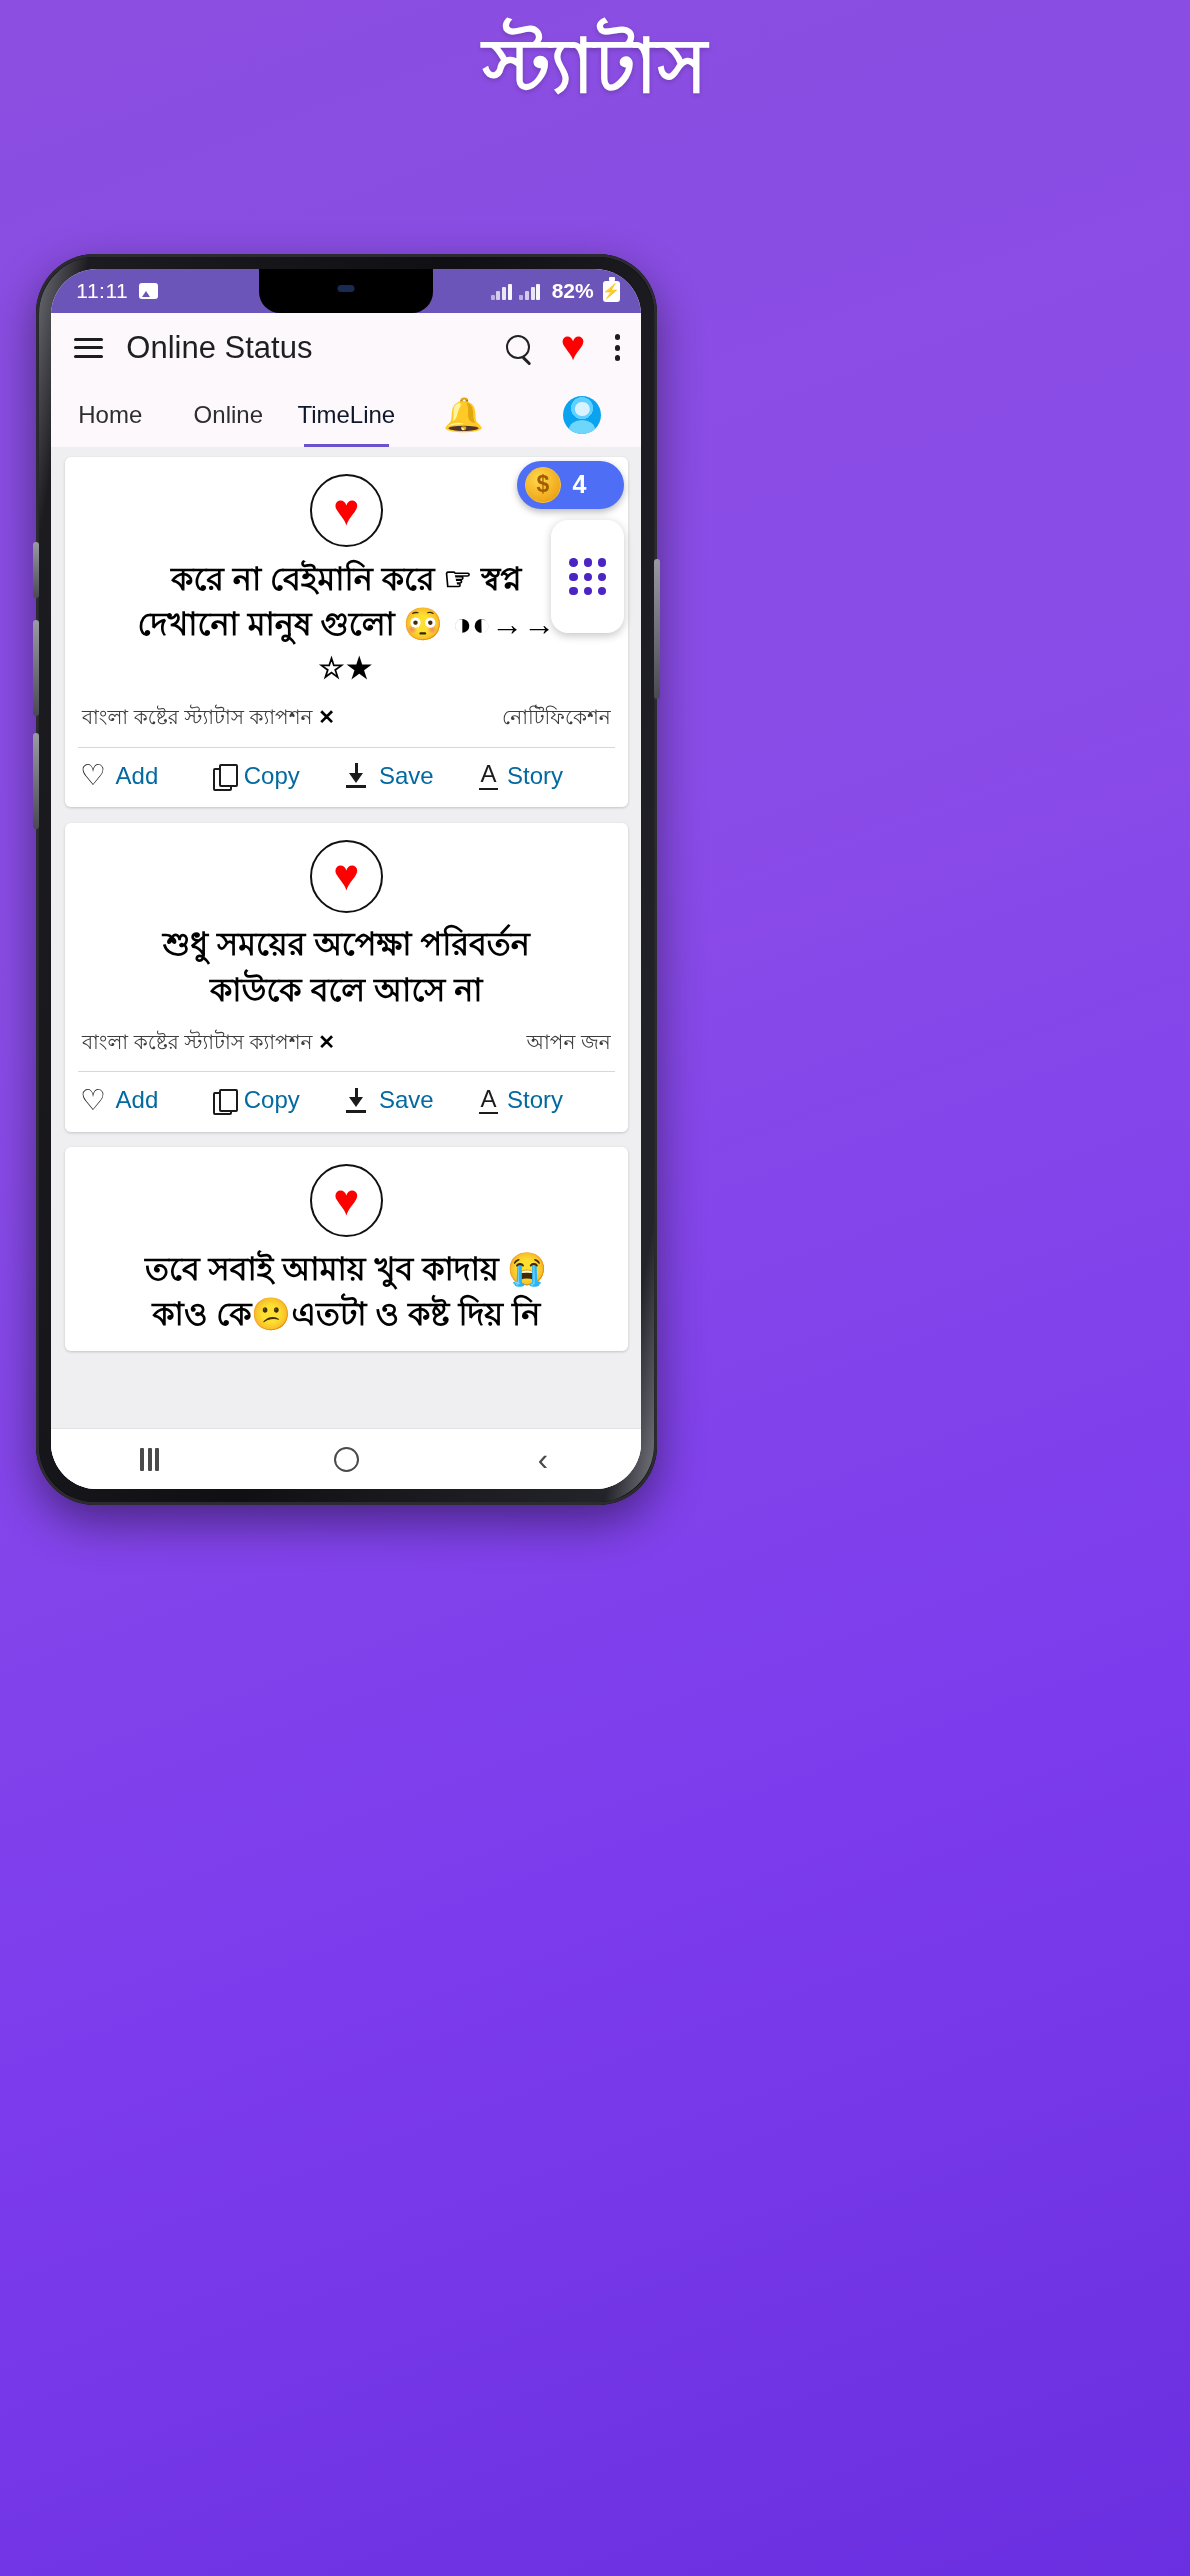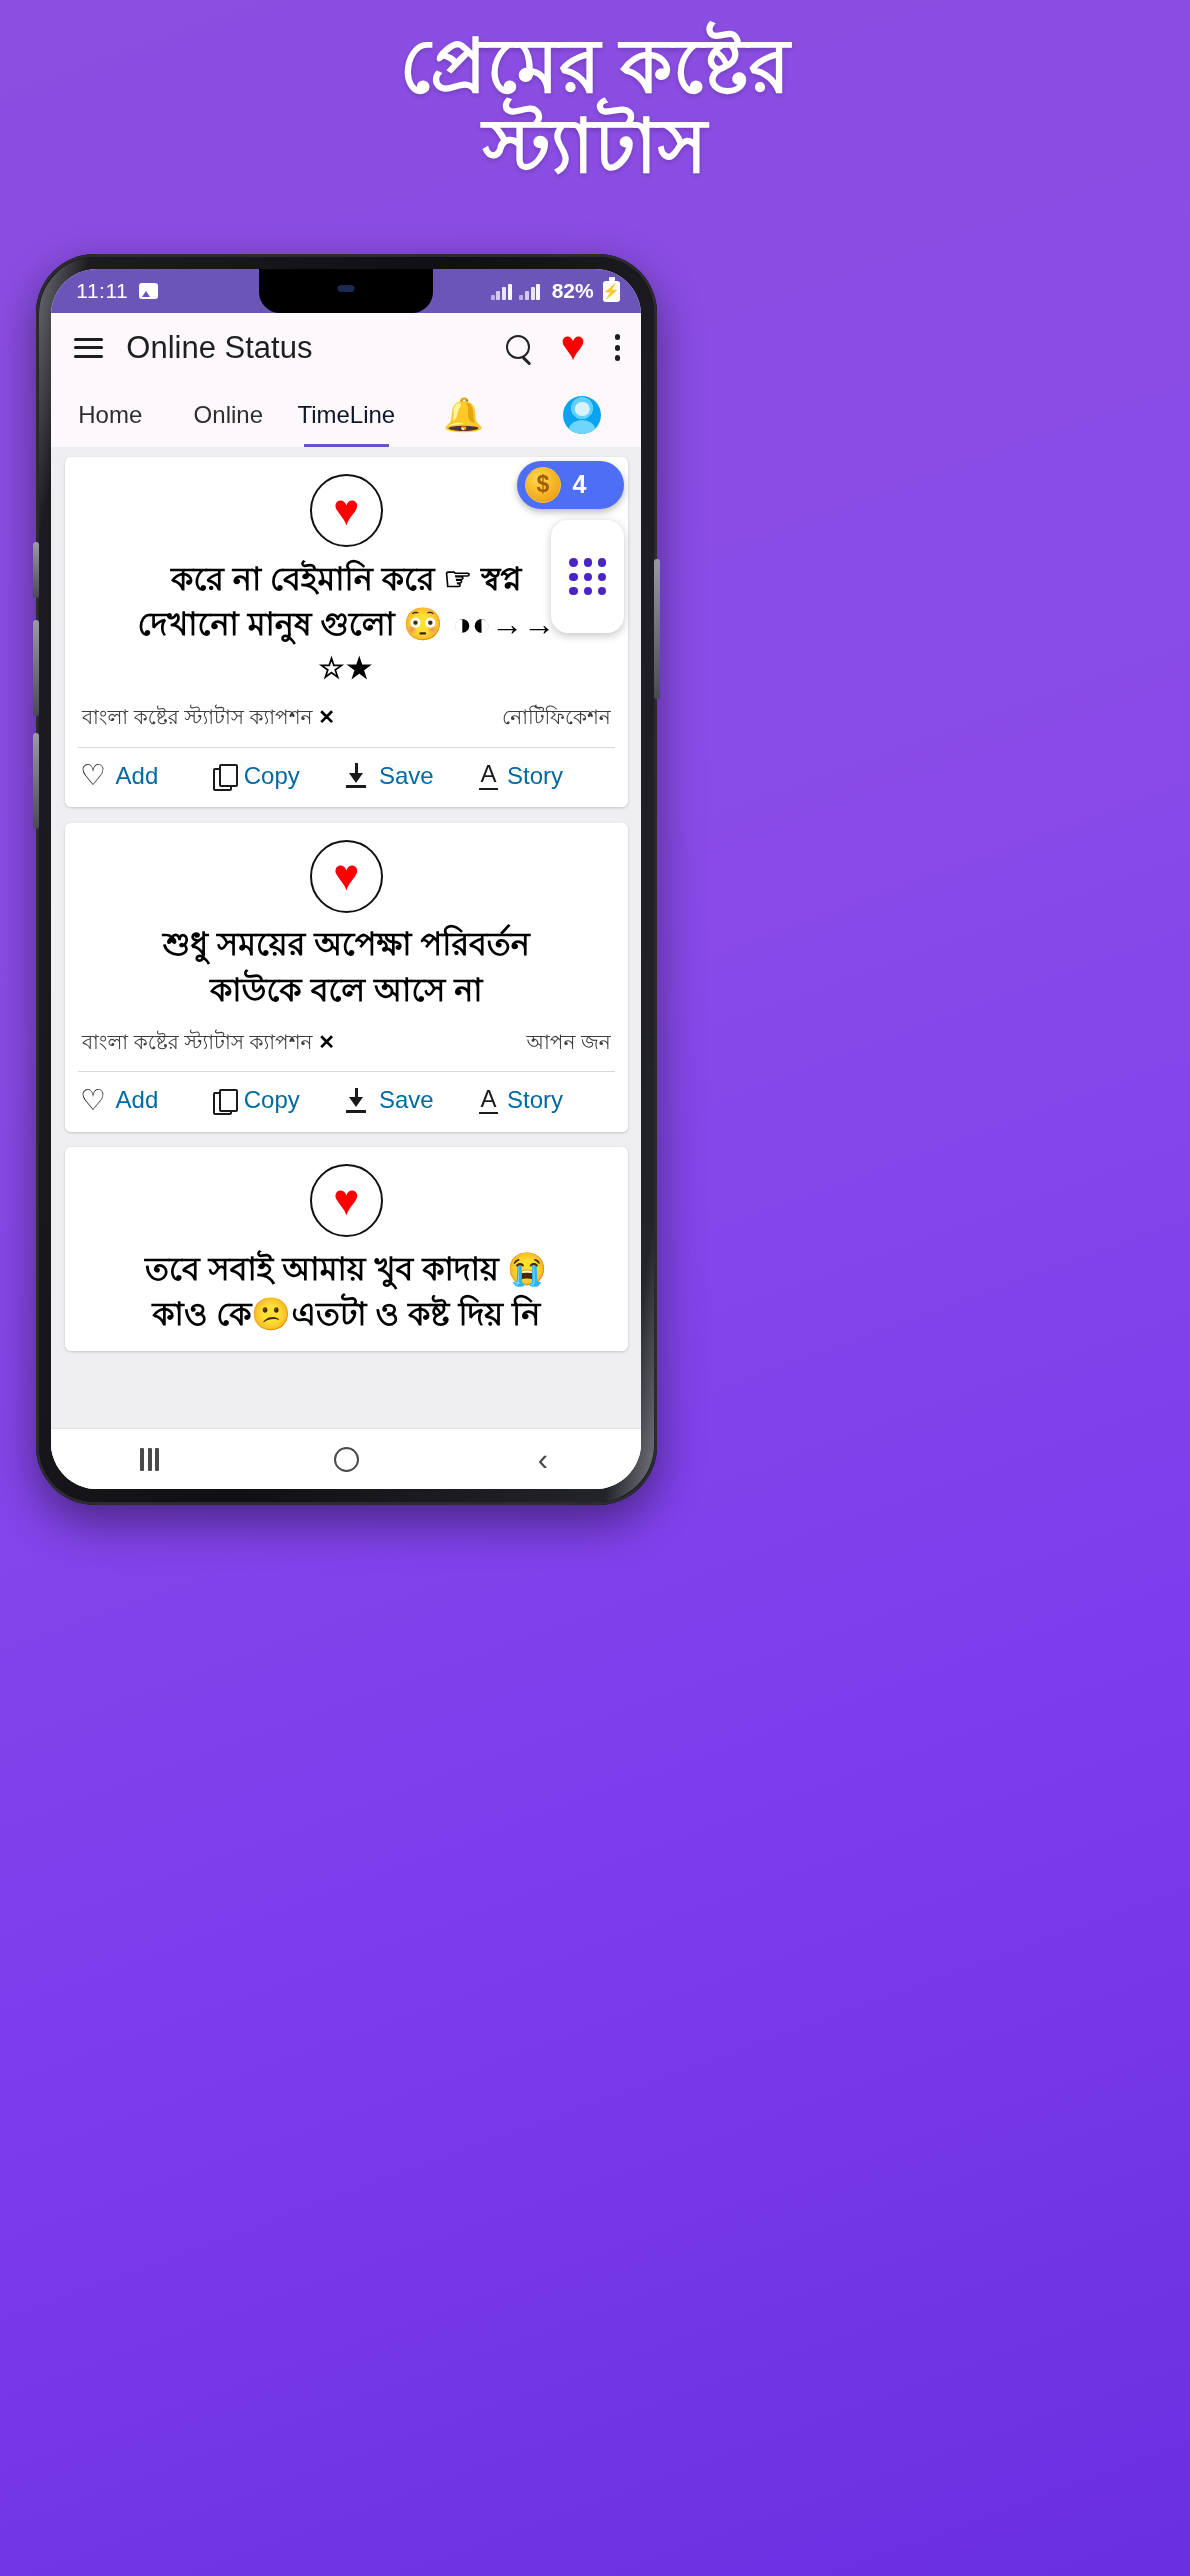--- a/index.html
+++ b/index.html
@@ -280,21 +280,20 @@
   .nav-btn { flex:1; display:flex; align-items:center; justify-content:center; color:#4a4a4a;}
   .nav-recents { display:flex; gap:3.8px; }
   .nav-recents i{display:block;width:3.8px;height:23px;background:#4a4a4a;border-radius:1px;}
   .nav-home { width:25px;height:25px;border:2.9px solid #4a4a4a;border-radius:50%;}
   .nav-back { font-size: 31px; line-height: 1; }
 </style>
 </head>
 <body>
 
 <div id="promo-title">
-  <span class="tline">প্রেমের কষ্টের</span>
   <span class="tline">স্ট্যাটাস</span>
 </div>
 
 <div id="phone">
   <div class="side-btn sb-1"></div>
   <div class="side-btn sb-2"></div>
   <div class="side-btn sb-3"></div>
   <div class="side-btn sb-4"></div>
 
   <div id="screen">

